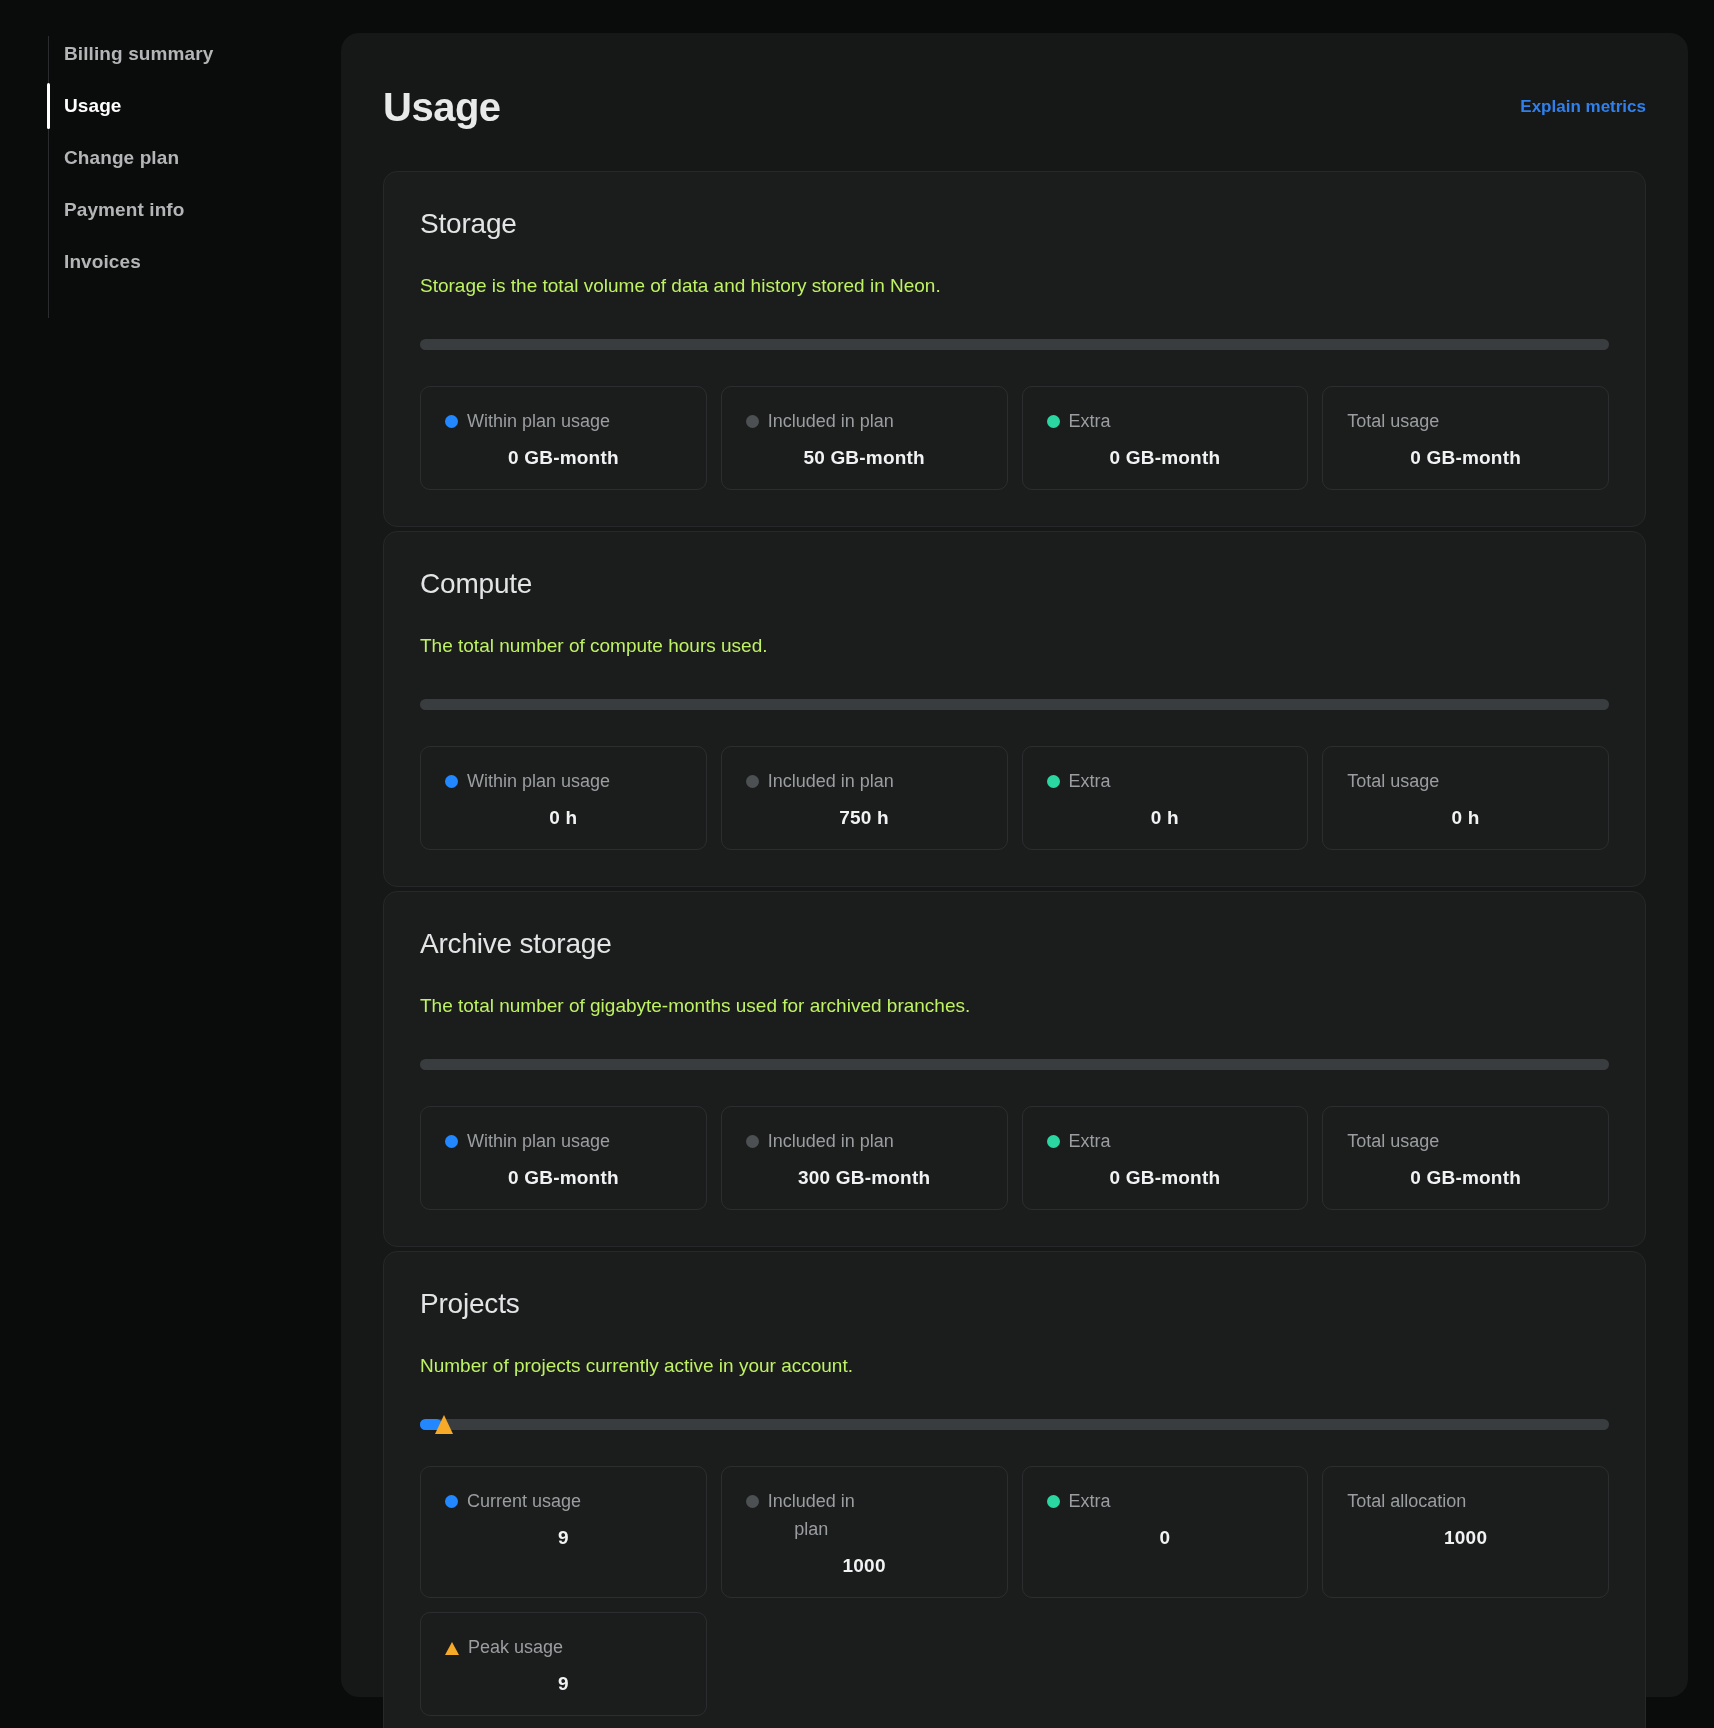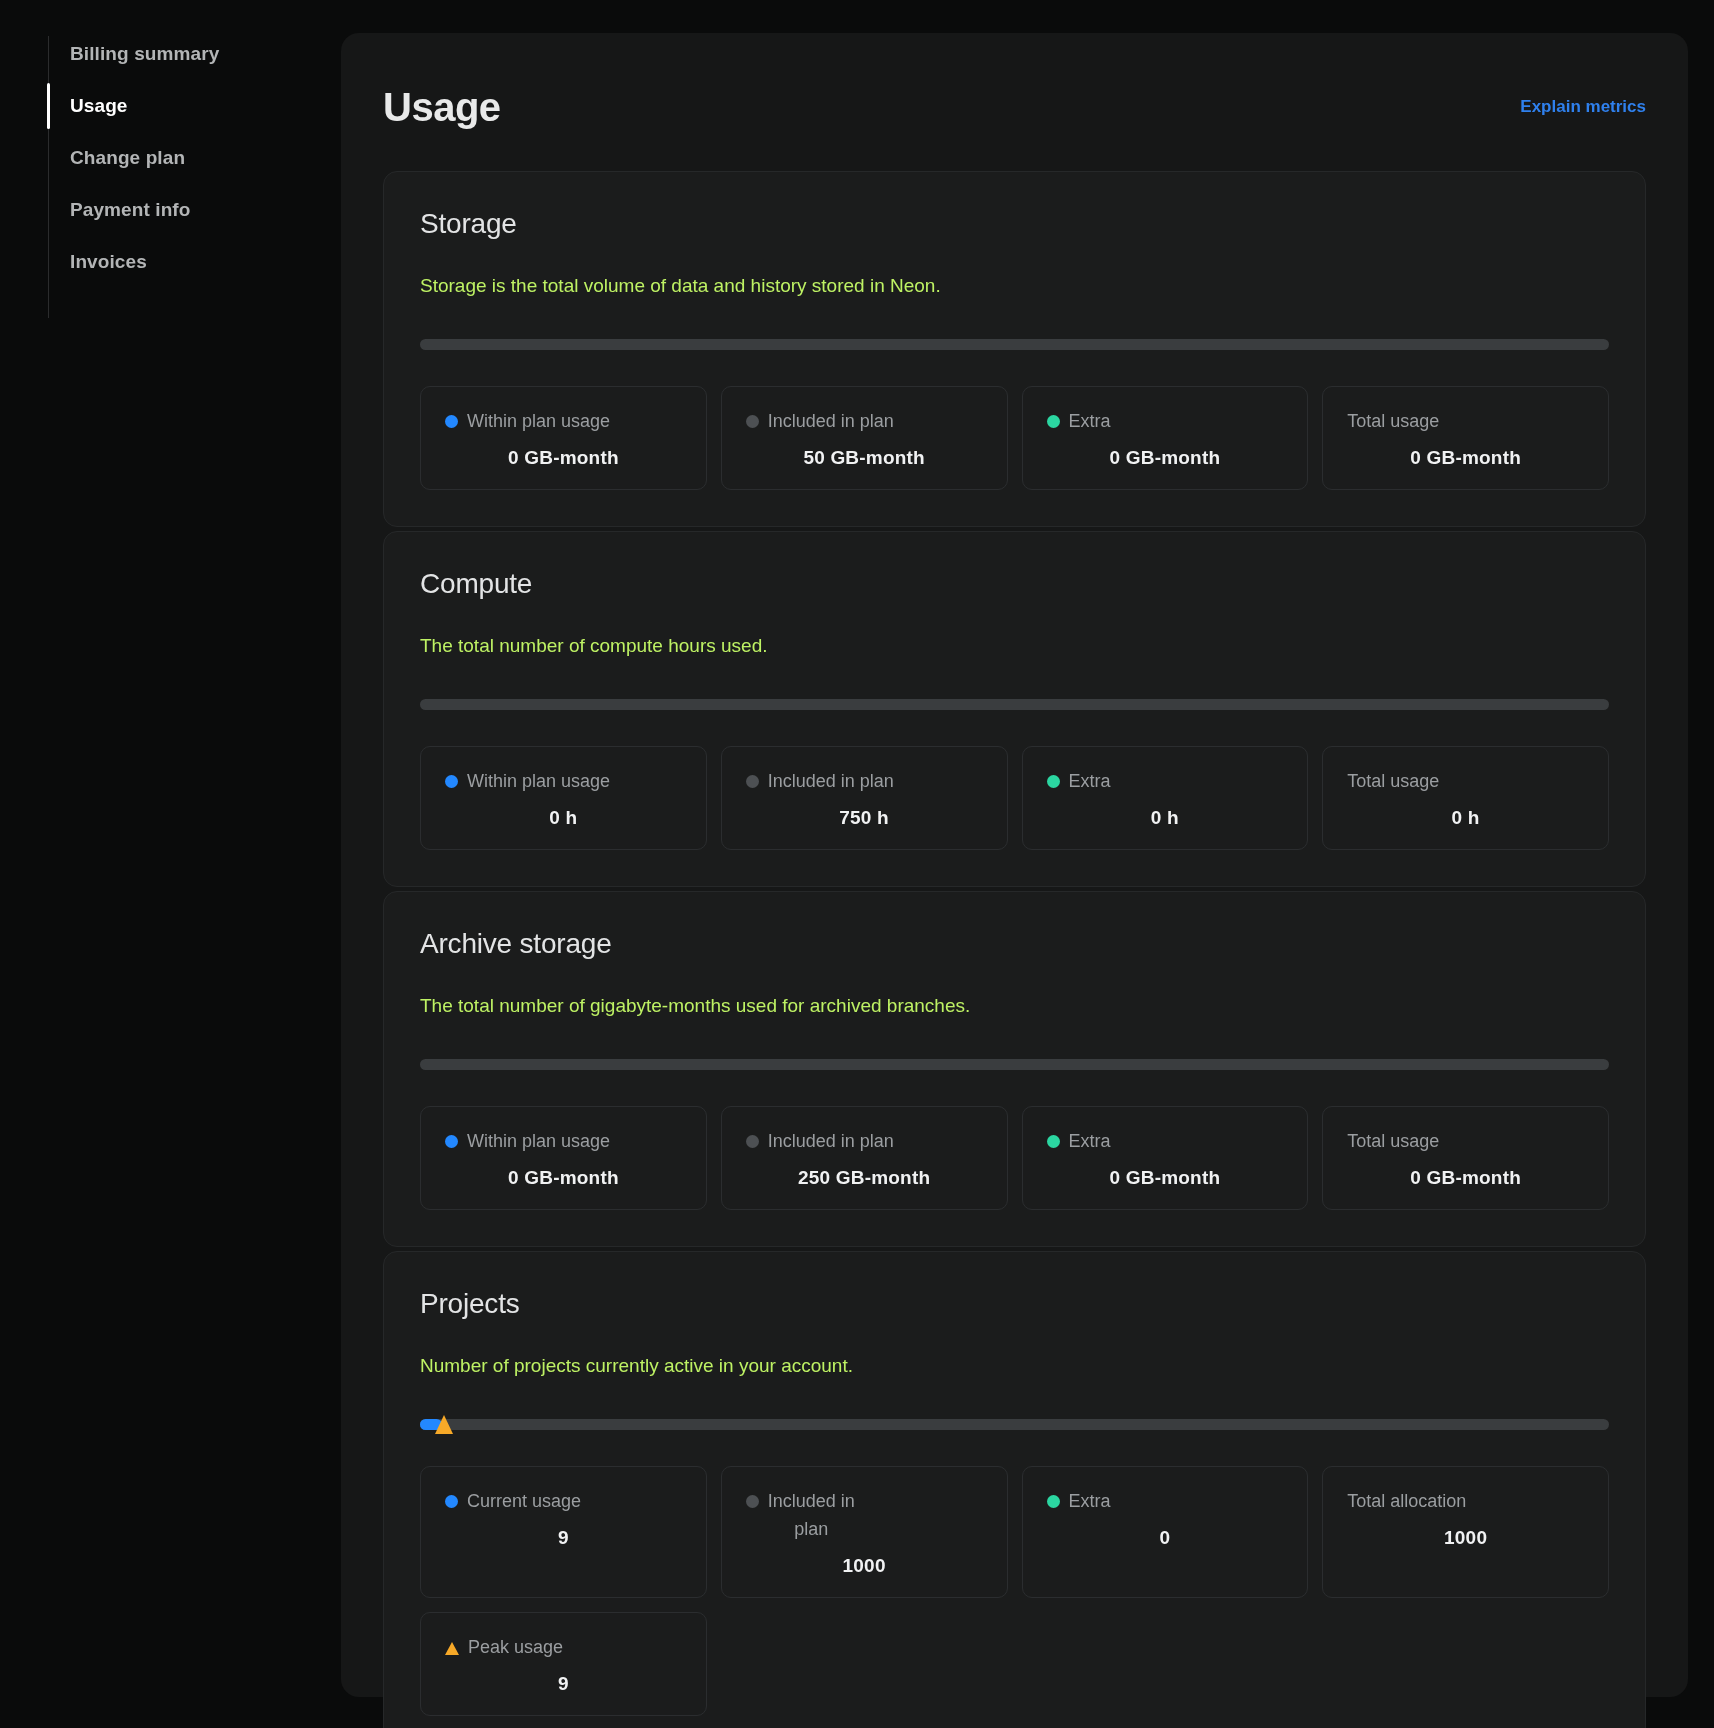--- a/index.html
+++ b/index.html
@@ -29,21 +29,21 @@
     top:8px;
     width:1px;
     height:282px;
     background:#2b2c2d;
   }
   .sidebar-item{
     position:relative;
     height:52px;
     display:flex;
     align-items:center;
-    padding-left:22px;
+    padding-left:16px;
     color:#b3b5b6;
     font-size:19px;
     font-weight:700;
     letter-spacing:.1px;
     cursor:pointer;
   }
   .sidebar-item.active{ color:#ffffff; }
   .sidebar-item.active::before{
     content:"";
     position:absolute;
@@ -302,21 +302,21 @@
               <span class="dot dot-blue"></span>
               <span class="label-text">Within plan usage</span>
             </div>
             <div class="card-value">0 GB-month</div>
           </div>
           <div class="card">
             <div class="card-label">
               <span class="dot dot-gray"></span>
               <span class="label-text">Included in plan</span>
             </div>
-            <div class="card-value">250 GB-month</div>
+            <div class="card-value">300 GB-month</div>
           </div>
           <div class="card">
             <div class="card-label">
               <span class="dot dot-green"></span>
               <span class="label-text">Extra</span>
             </div>
             <div class="card-value">0 GB-month</div>
           </div>
           <div class="card">
             <div class="card-label">

